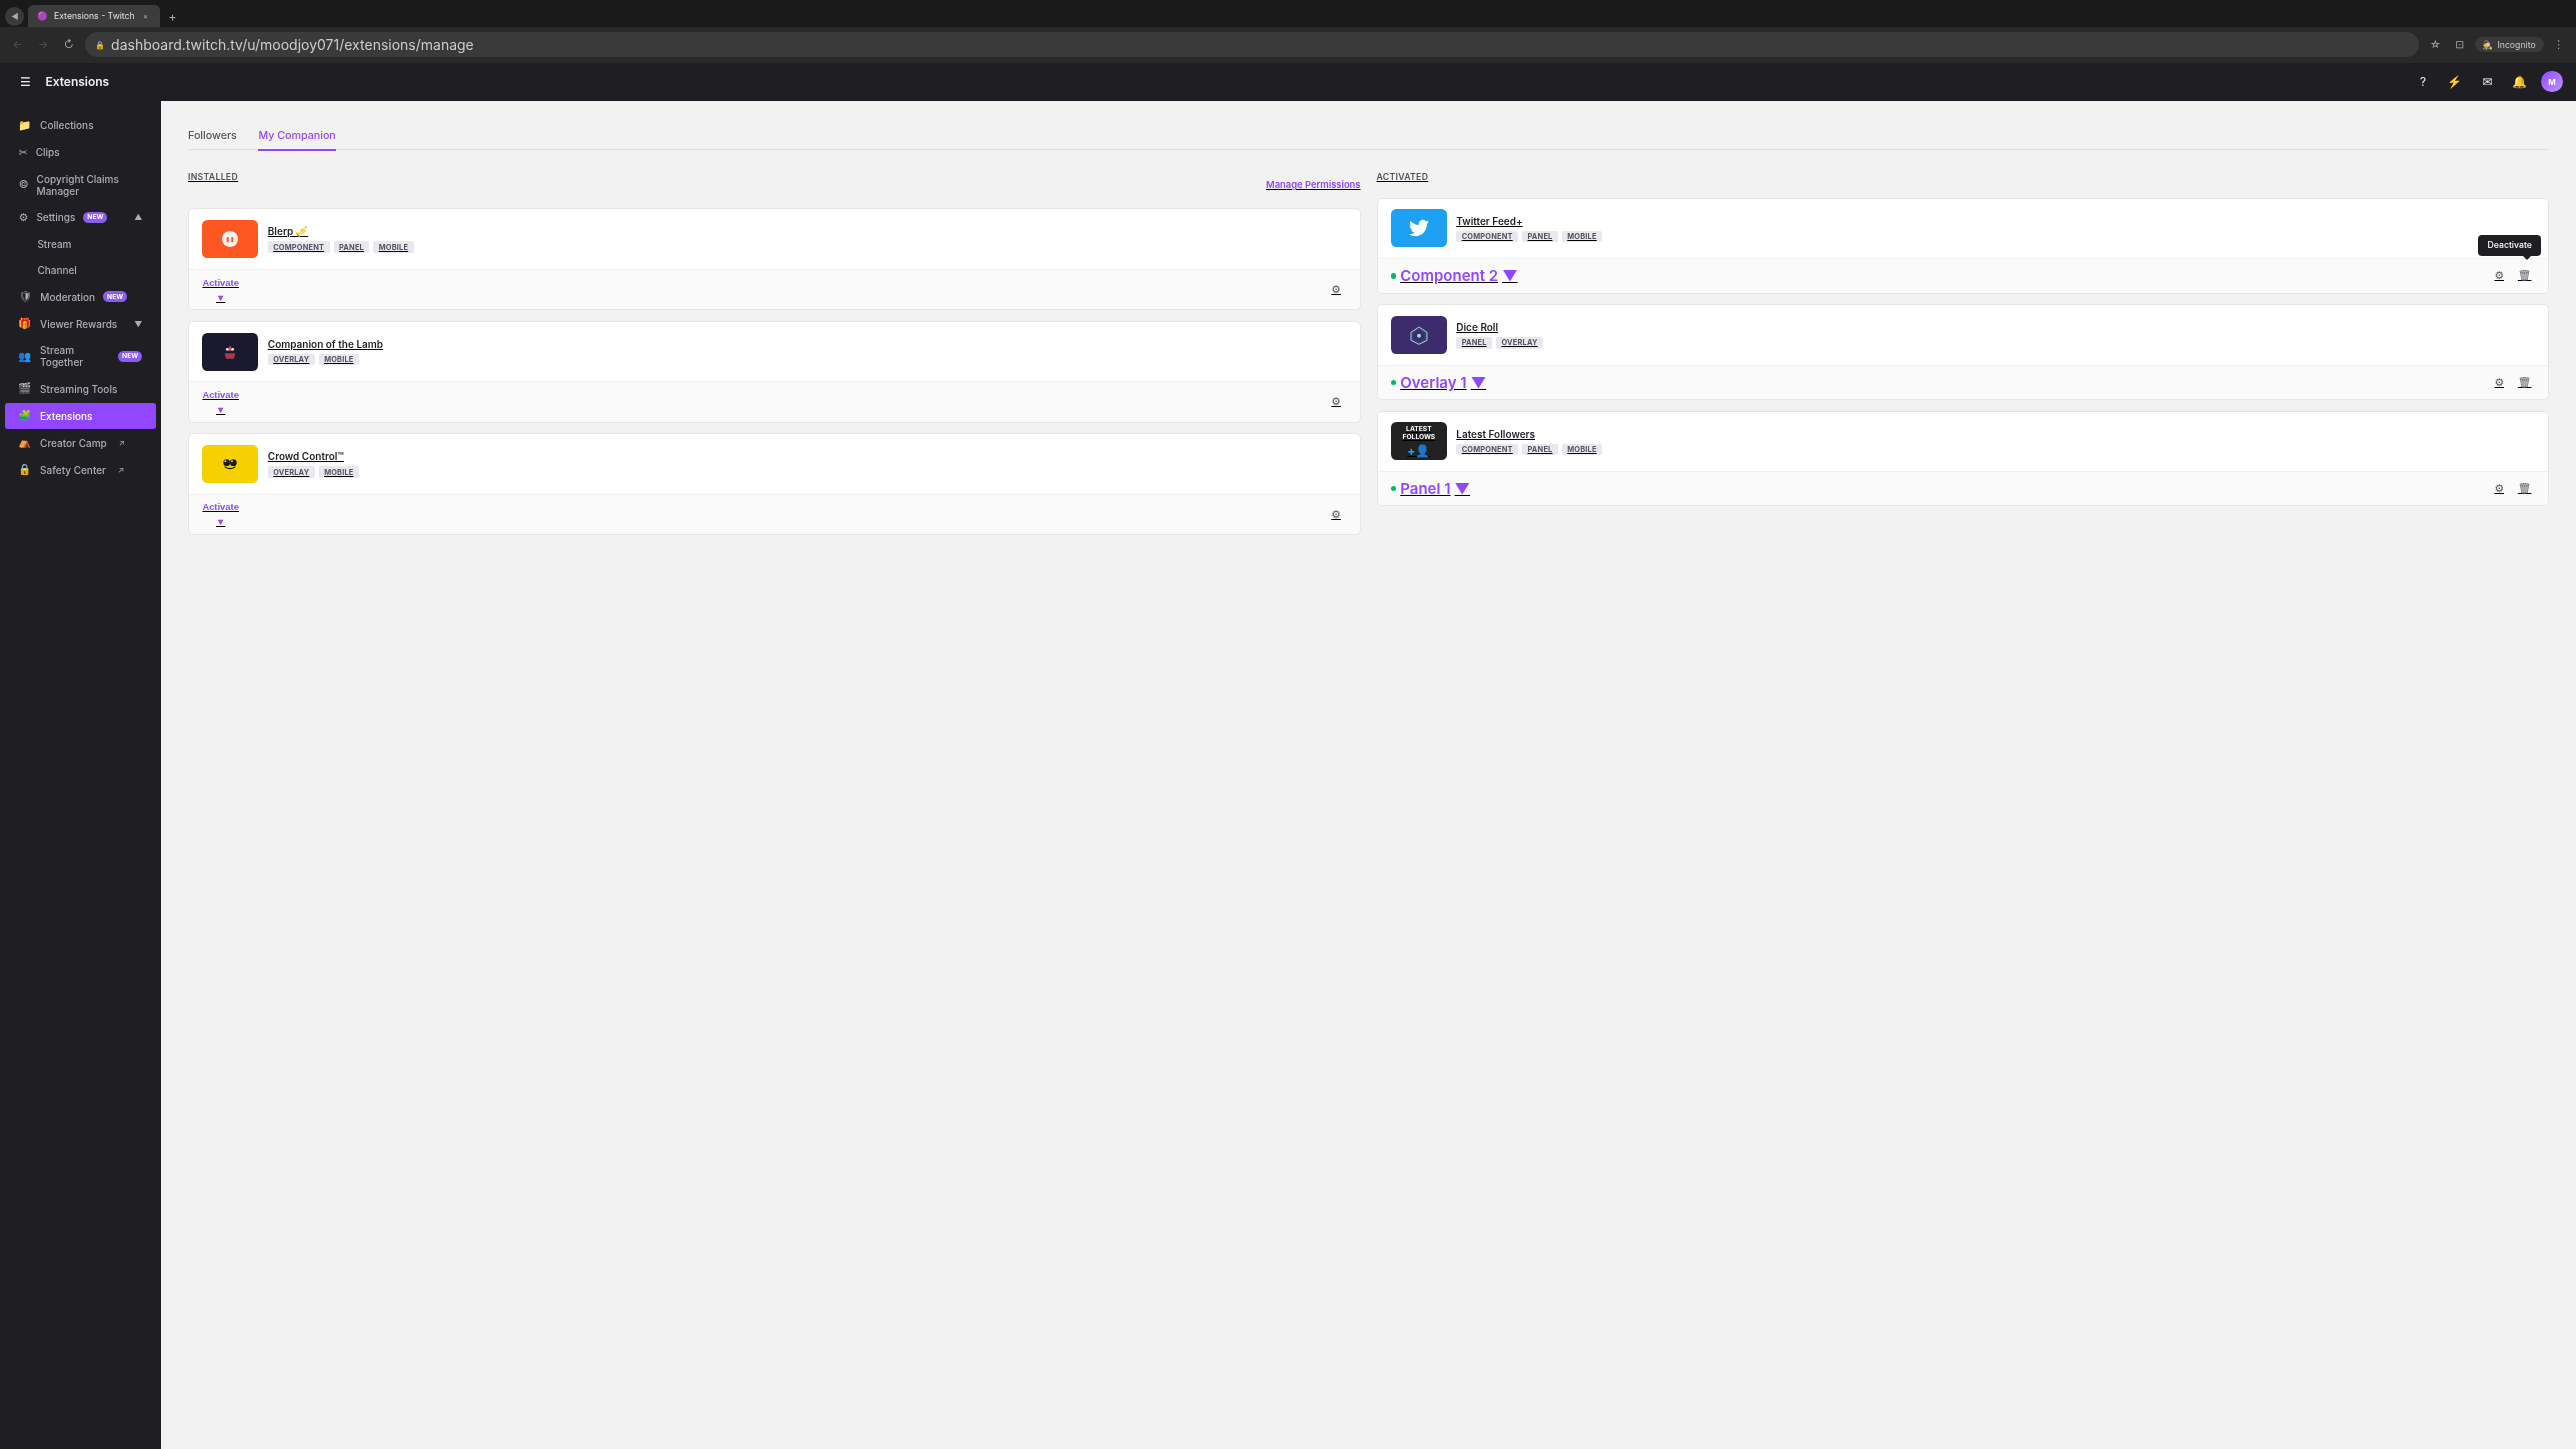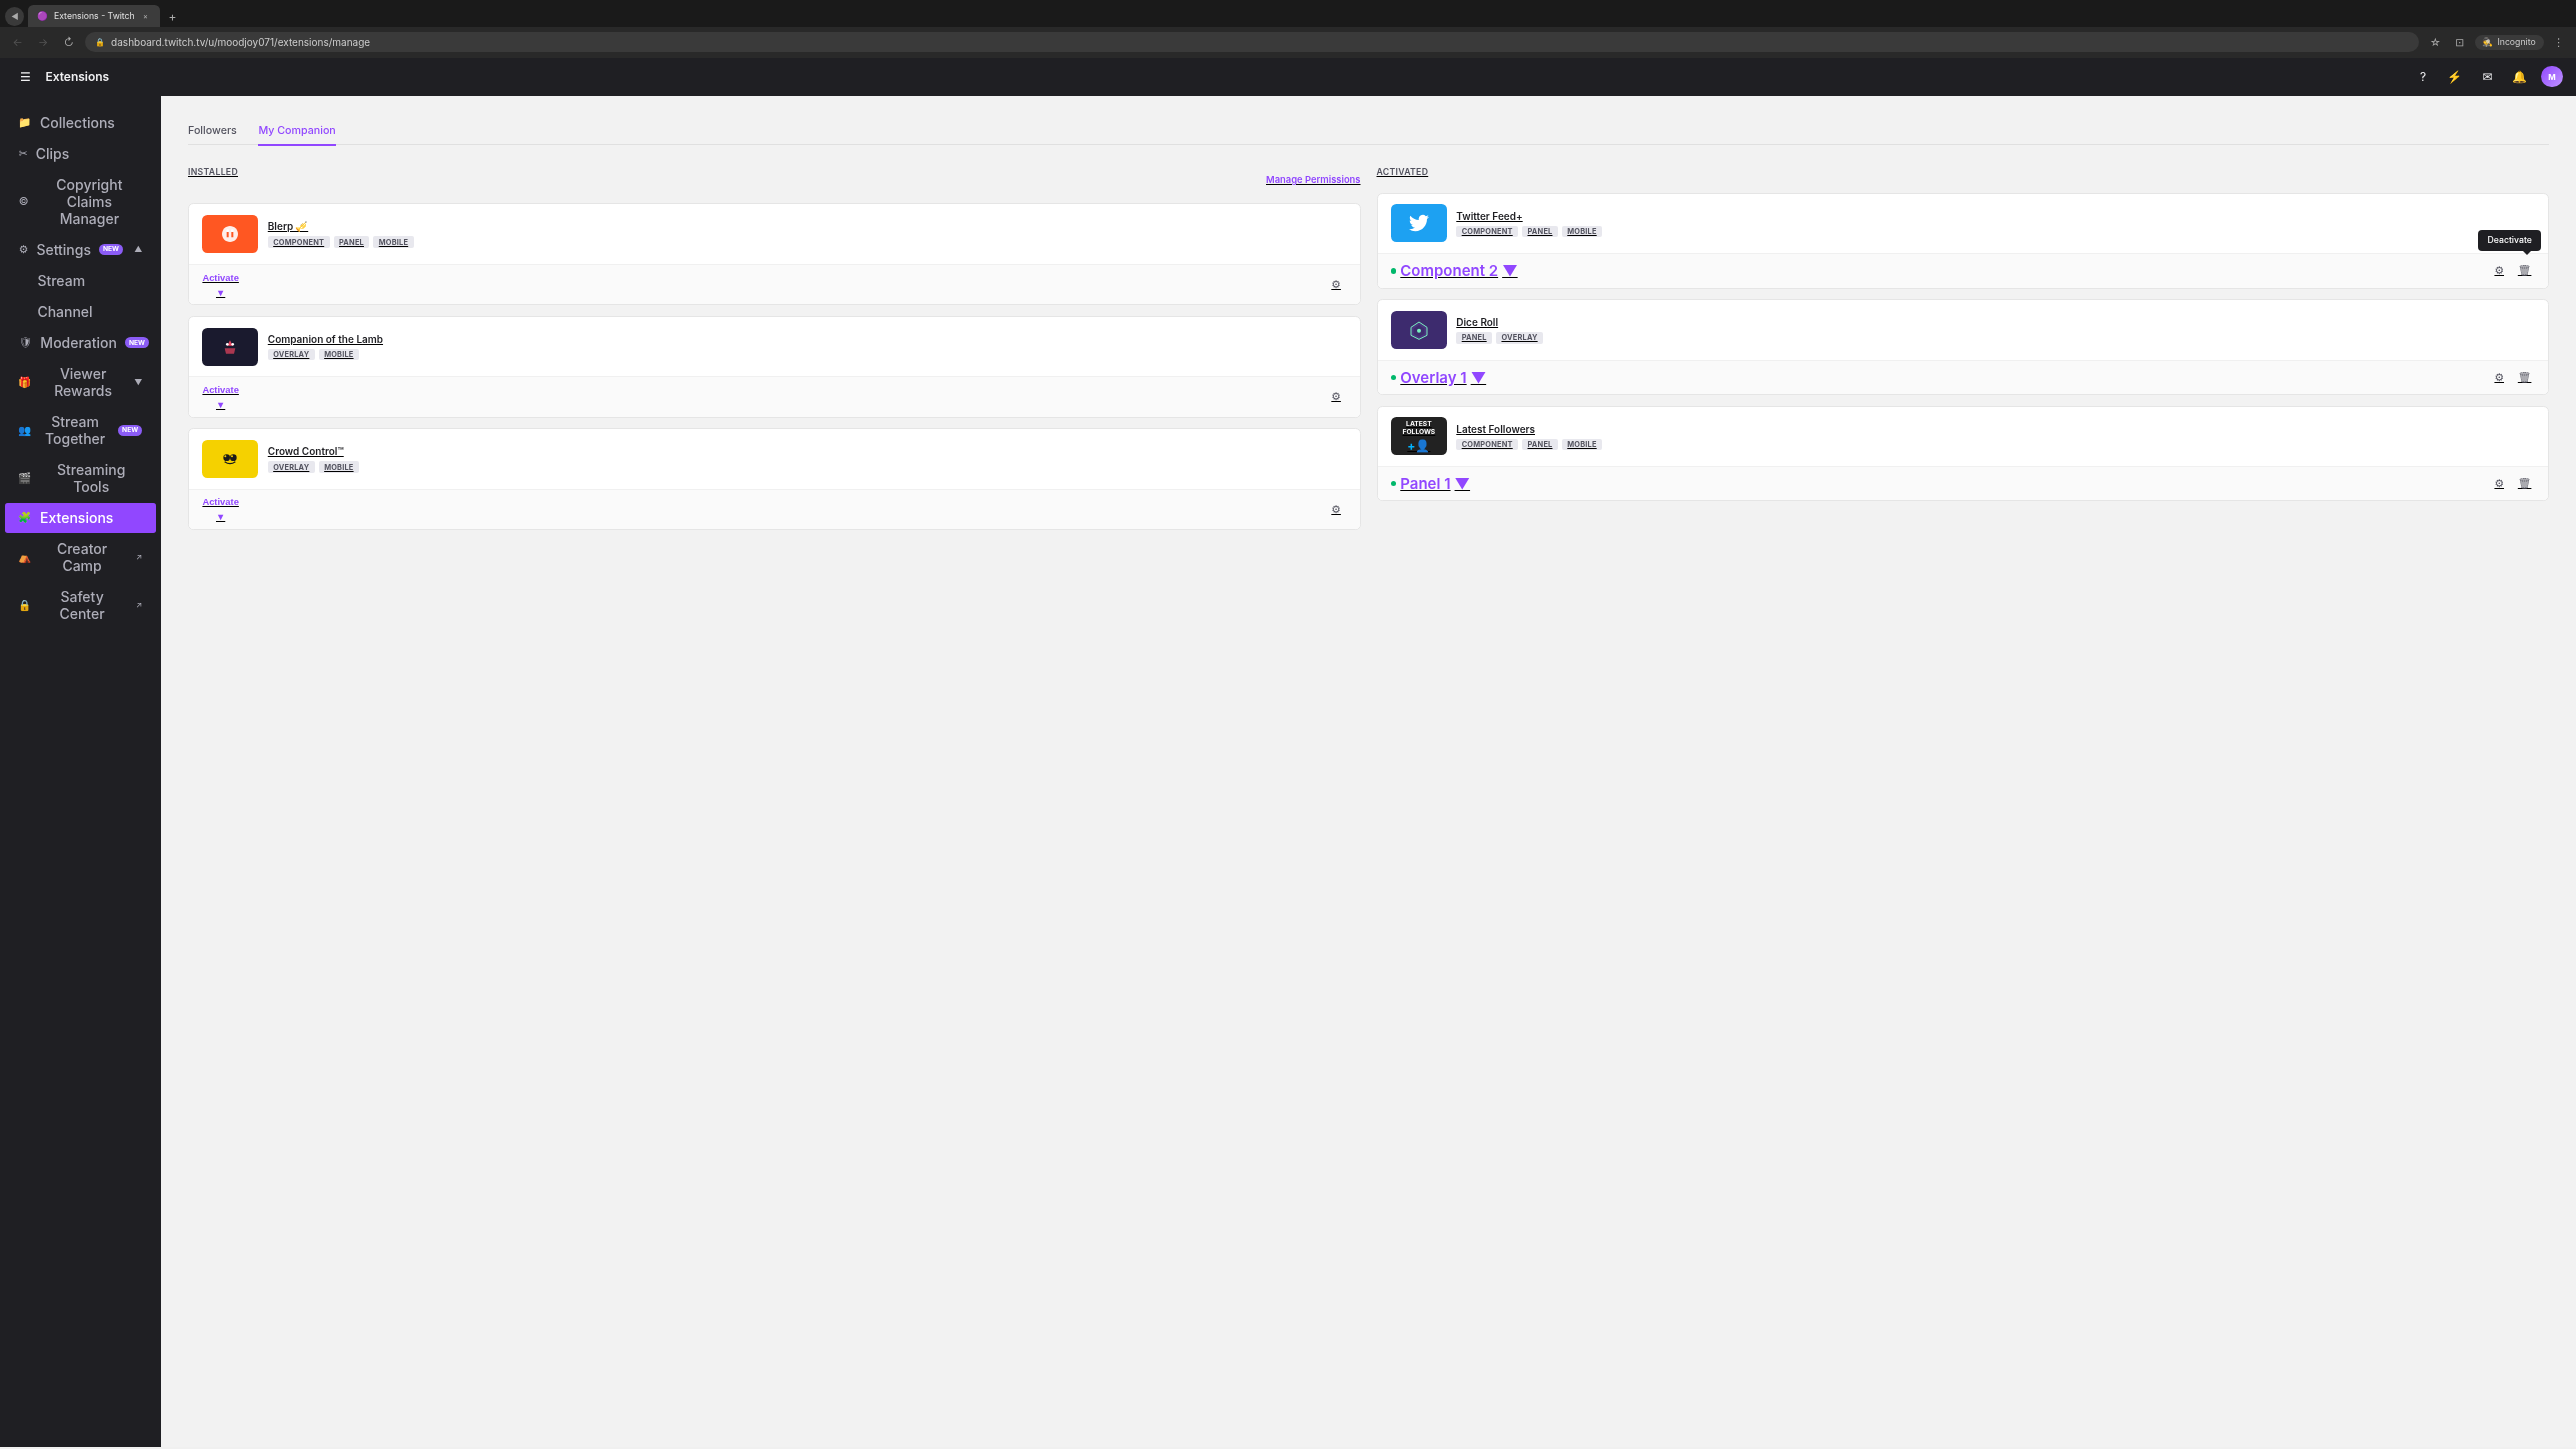--- a/index.html
+++ b/index.html
@@ -48,21 +48,21 @@
     }
     .nav-btn.disabled { color: #555; cursor: default; }
     .url-bar {
       flex: 1;
       background: #3a3a3a;
       border-radius: 13.4px;
       padding: 4px 10.7px;
       color: #e0e0e0; font-size: 8.7px;
       display: flex; align-items: center; gap: 5.4px;
     }
-    .url-text { color: #ccc; font-size: 10px; }
+    .url-text { color: #ccc; font-size: 14px; }
     .browser-actions {
       display: flex; align-items: center; gap: 5.4px;
     }
     .browser-icon-btn {
       width: 19px; height: 19px;
       display: flex; align-items: center; justify-content: center;
       color: #aaa; cursor: pointer; border-radius: 50%; font-size: 10.7px;
     }
     .incognito-badge {
       display: flex; align-items: center; gap: 4px;
@@ -139,21 +139,21 @@
       border-radius: 2.7px;
       margin: 0.7px 5.4px;
       gap: 8px;
       position: relative;
     }
     .sidebar-item.active {
       background: #9147ff;
       color: #fff;
     }
     .sidebar-item-icon { font-size: 10.7px; flex-shrink: 0; }
-    .sidebar-item-label { font-size: 14px; font-weight: 500; text-align: center; }
+    .sidebar-item-label { font-size: 10px; font-weight: 500; }
     .sidebar-badge {
       font-size: 6.7px; font-weight: 700; padding: 1.3px 4px;
       border-radius: 6.7px; text-transform: uppercase;
     }
     .badge-new {
       background: #8b5cf6; color: #fff;
     }
     .sidebar-section-header {
       display: flex; align-items: center;
       padding: 6.7px 13.4px;

